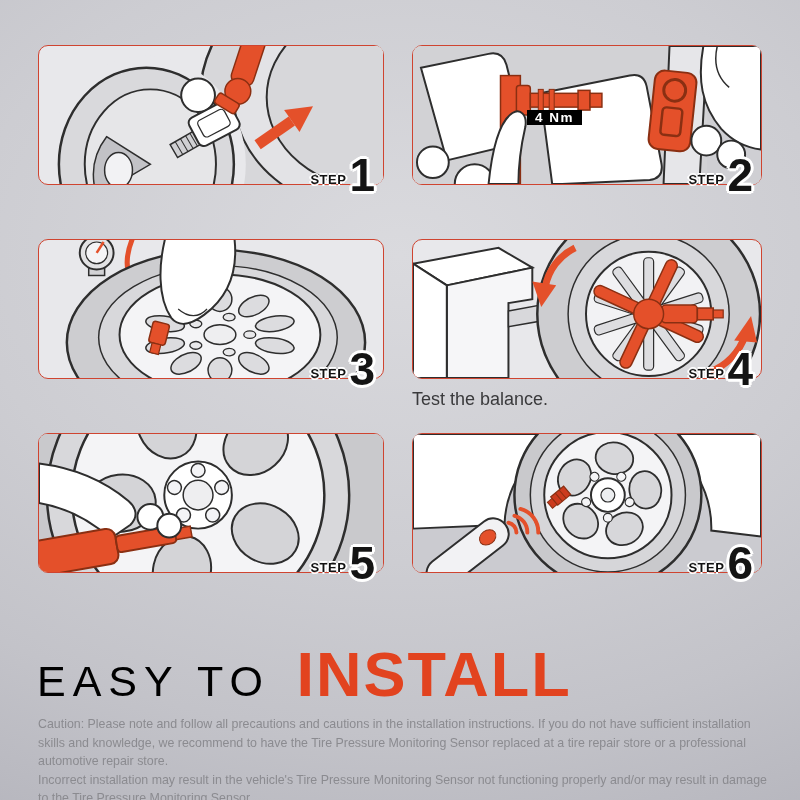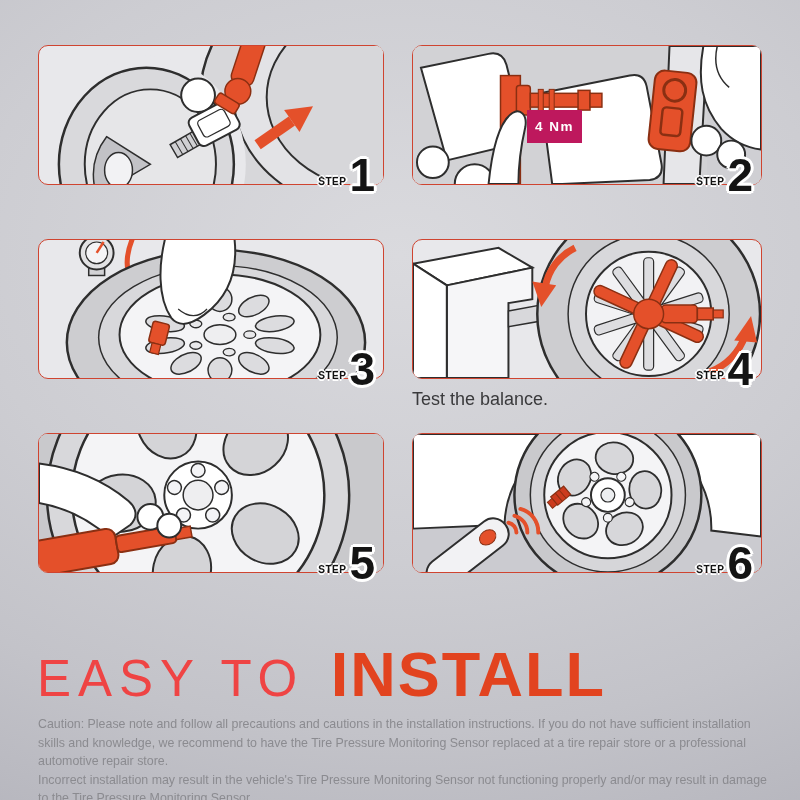--- a/index.html
+++ b/index.html
@@ -24,40 +24,40 @@
     border-radius:10px;
     background:#e8e8eb;
   }
   .art { position:absolute; inset:0; border-radius:8px; overflow:hidden; }
   .art svg { width:100%; height:100%; display:block; }
   .step-badge {
     position:absolute; right:8px; bottom:-8px;
     display:flex; align-items:flex-end; gap:3px; z-index:3;
   }
   .step-word {
-    font-size:10px; font-weight:bold; color:#121212; letter-spacing:.5px;
+    font-size:13px; font-weight:bold; color:#121212; letter-spacing:.5px;
     padding-bottom:5px;
     text-shadow:-2px 0 0 #fff,2px 0 0 #fff,0 -2px 0 #fff,0 2px 0 #fff;
     text-align:right;
   }
   .step-num {
     font-size:46px; font-weight:bold; color:#141414; line-height:33px;
     text-shadow:-3px 0 0 #fff,3px 0 0 #fff,0 -3px 0 #fff,0 3px 0 #fff,
                 -2px -2px 0 #fff,2px 2px 0 #fff,-2px 2px 0 #fff,2px -2px 0 #fff;
   }
   .caption {
     margin-top:9px; font-size:18px; color:#3a3a3c; line-height:22px; padding-right:4px;
   }
   .torque {
     position:absolute; left:114px; top:64px; z-index:2;
-    background:#be185d; color:#fff; font-size:13.5px; font-weight:bold;
-    padding:9px 8px; letter-spacing:1.5px;
+    background:#000000; color:#fff; font-size:13.5px; font-weight:bold;
+    padding:0 8px; letter-spacing:1.5px;
   }
   .headline { margin:22px 0 0 37px; white-space:nowrap; line-height:50px; height:52px; }
-  .hl-light { font-size:51px; font-weight:400; letter-spacing:7px; color:#ef4444; }
+  .hl-light { font-size:43px; font-weight:400; letter-spacing:7px; color:#000000; }
   .hl-bold  { font-size:63px; font-weight:700; letter-spacing:2px; color:#e2431f; margin-left:22px; }
   .caution {
     margin:14px 38px 0; width:737px;
     font-size:12.4px; line-height:18.5px; color:#8b8b90;
   }
 </style>
 </head>
 <body>
 
 <div class="steps-grid">

